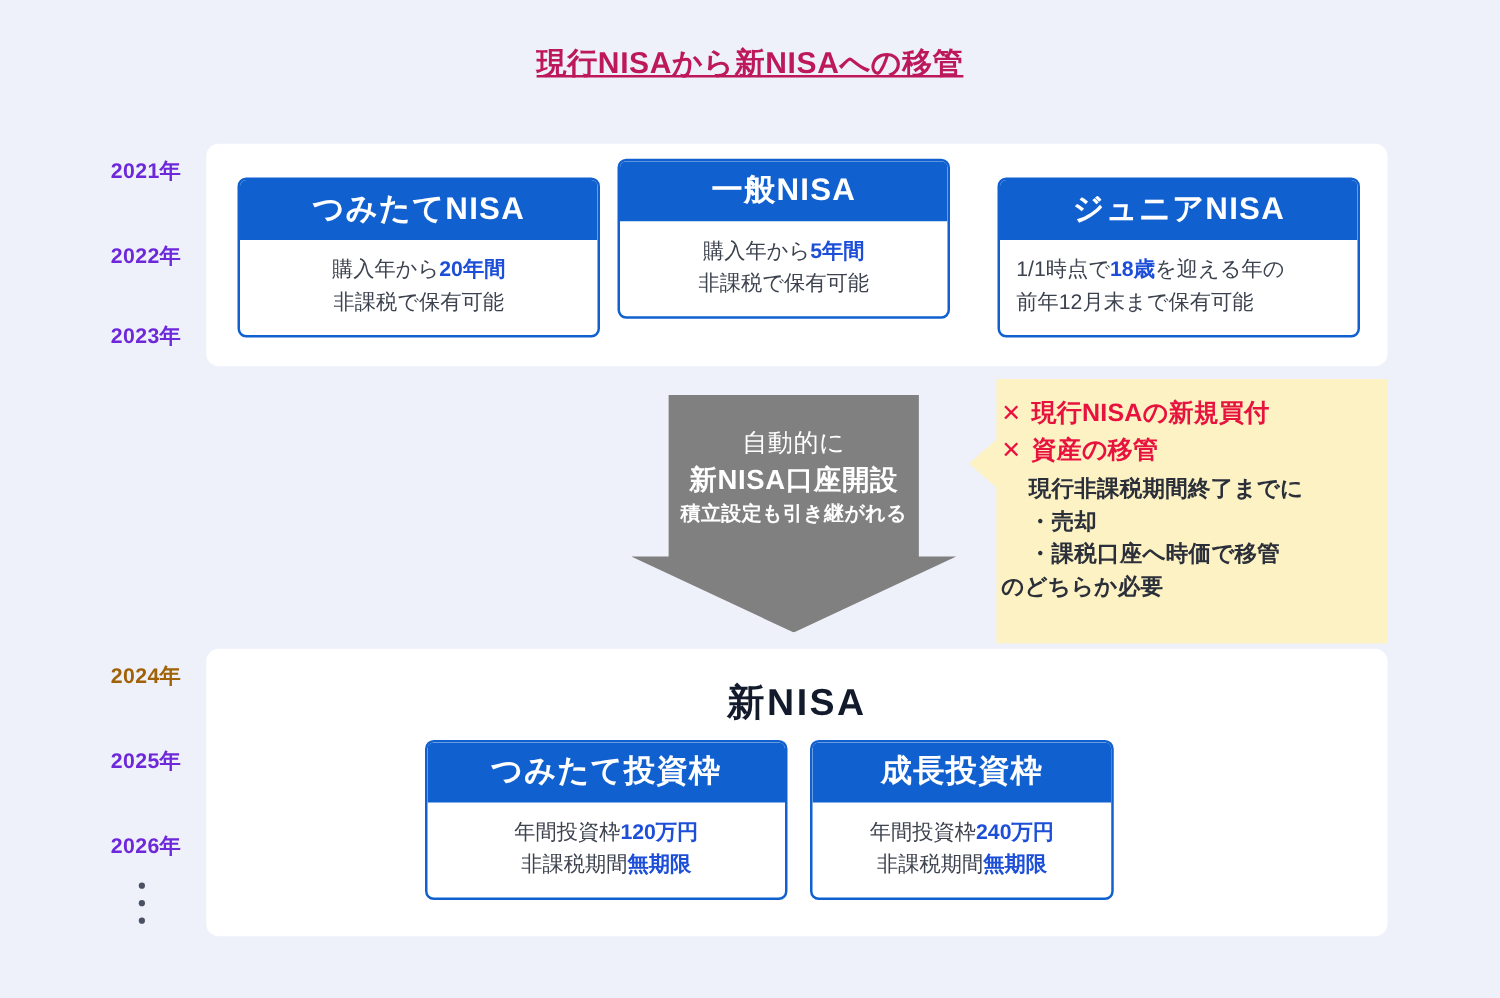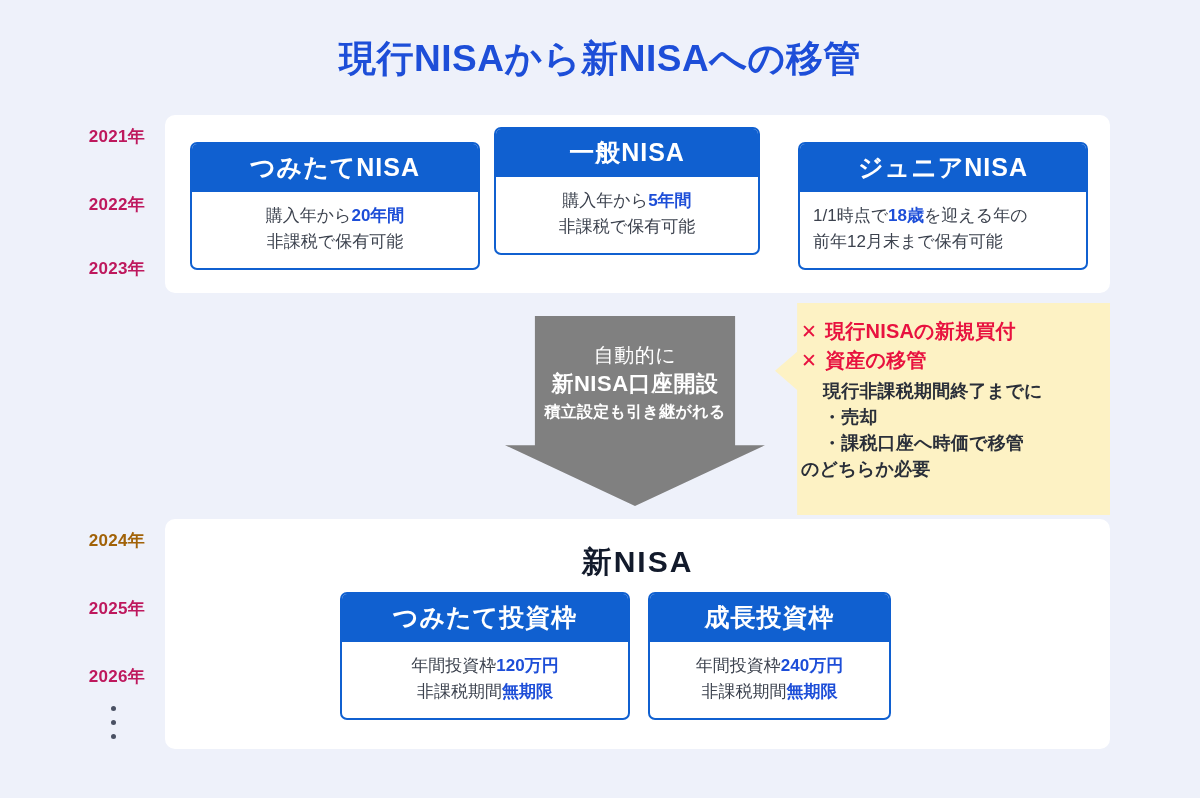--- a/index.html
+++ b/index.html
@@ -19,35 +19,36 @@
     background: #eef1fa;
   }
 
   
   .page-title {
     position: absolute;
     left: 0;
     top: 34px;
     width: 1200px;
     text-align: center;
-    font-size: 37px;
-    font-weight: bold;
-    color: #1d4ed8;
+    font-size: 24px;
+    font-weight: bold;
+    color: #be185d;
     letter-spacing: 0.5px;
+    text-decoration: underline;
   }
 
   
   .year {
     position: absolute;
     right: 1055px;           
     width: 120px;
     text-align: right;
     font-size: 17px;
     font-weight: bold;
-    color: #be185d;
+    color: #6d28d9;
     letter-spacing: 0.3px;
   }
   .year.highlight { color: #a16207; text-align: right; }
 
   .dots {
     position: absolute;
     left: 111px;
     top: 706px;
     display: flex;
     flex-direction: column;

